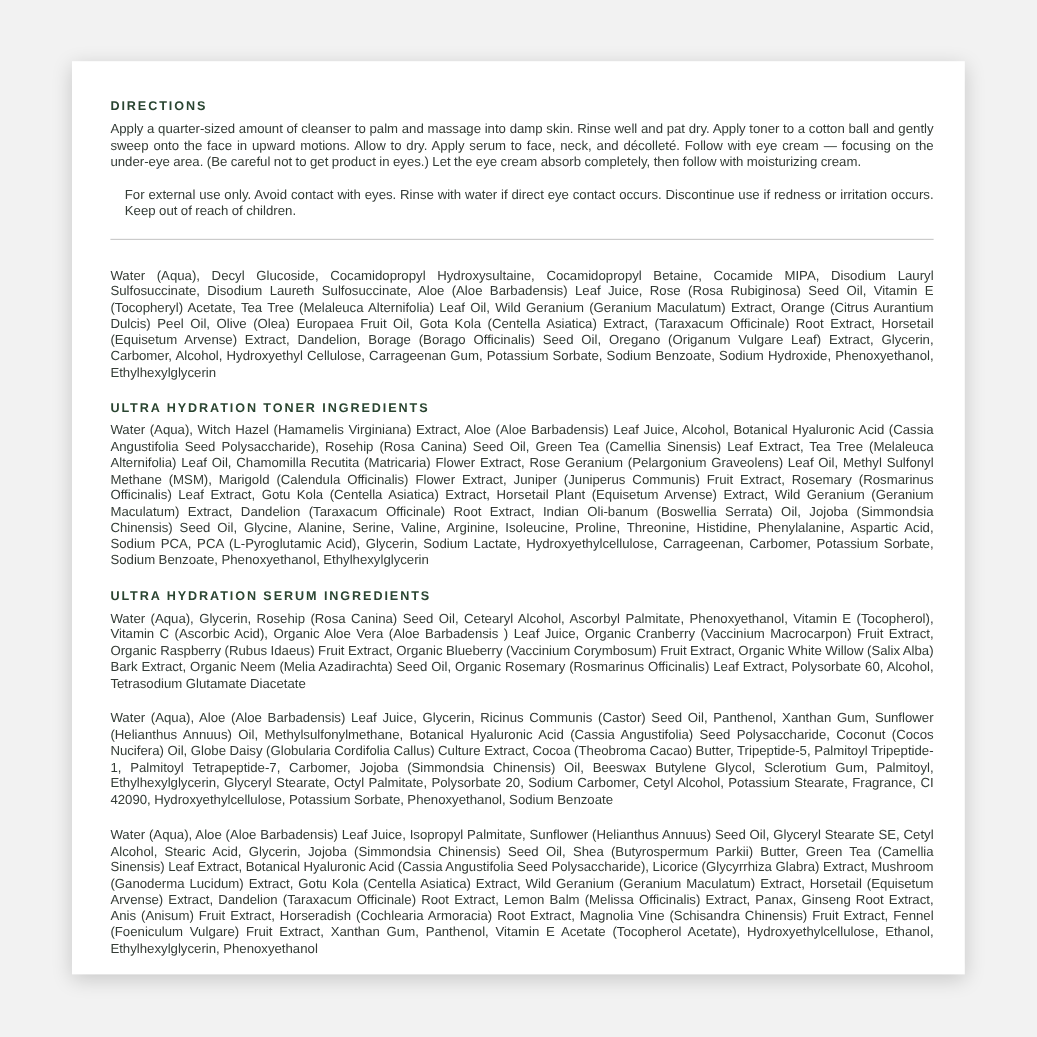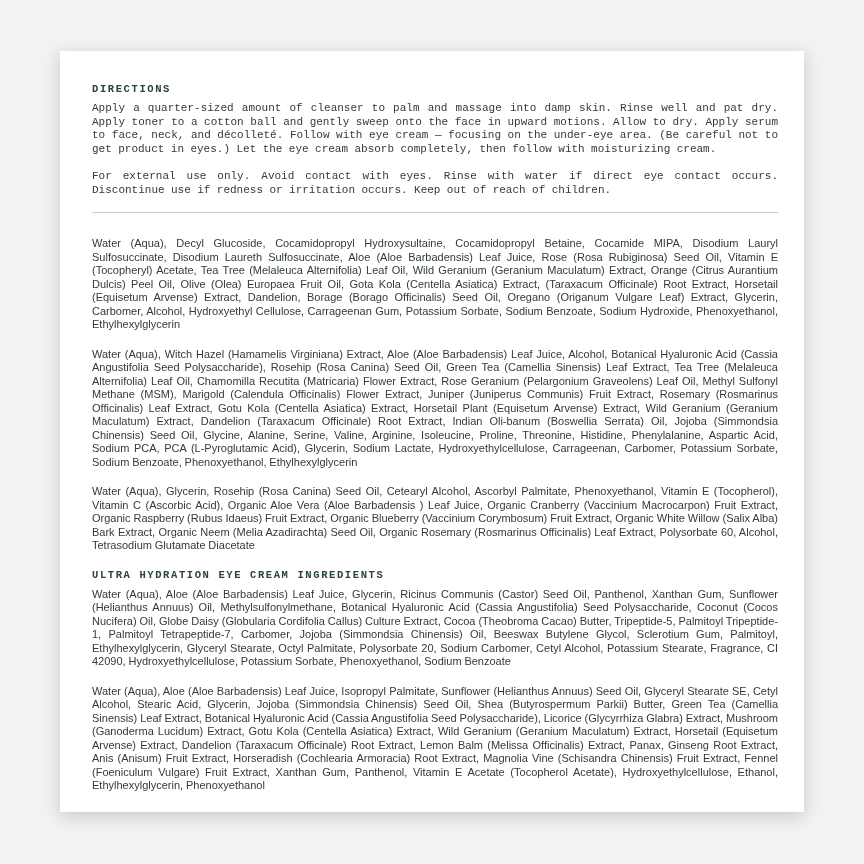--- a/index.html
+++ b/index.html
@@ -22,34 +22,33 @@
     box-shadow: 0 4px 16px rgba(0,0,0,0.18);
     padding: 32px 26px 14px 32px;
   }
   .sec-heading {
     margin: 0 0 7px 0;
     font-size: 10.5px;
     font-weight: 700;
     letter-spacing: 1.6px;
     color: #2a4531;
     text-transform: uppercase;
-    font-family: Liberation Mono, monospace;
   }
   .body-text {
     margin: 0;
     font-size: 11px;
     line-height: 13.5px;
     color: #333b35;
     text-align: justify;
     hyphens: auto;
     -webkit-hyphens: auto;
     word-spacing: -0.2px;
   }
-  .directions-block .body-text { margin-bottom: 14px; font-family: Liberation Mono, monospace; }
-  .directions-block .body-text:last-child { margin-bottom: 0; }
+  .directions-block .body-text { margin-bottom: 14px; }
+  .directions-block .body-text:last-child { margin-bottom: 0; margin-left: 12px; }
   .divider {
     border: none;
     border-top: 1px solid #cbcbcb;
     margin: 15px 0 24px 0;
   }
   .ingredient-section { margin-bottom: 16px; }
   .ingredient-section:last-child { margin-bottom: 0; }
 </style>
 </head>
 <body>
@@ -62,29 +61,30 @@
     <p class="body-text">For external use only. Avoid contact with eyes. Rinse with water if direct eye contact occurs. Discontinue use if redness or irritation occurs. Keep out of reach of children.</p>
   </section>
 
   <hr class="divider">
 
   <section class="ingredient-section">
     <p class="body-text">Water (Aqua), Decyl Glucoside, Cocamidopropyl Hydroxysultaine, Cocamidopropyl Betaine, Cocamide MIPA, Disodium Lauryl Sulfosuccinate, Disodium Laureth Sulfosuccinate, Aloe (Aloe Barbadensis) Leaf Juice, Rose (Rosa Rubiginosa) Seed Oil, Vitamin E (Tocopheryl) Acetate, Tea Tree (Melaleuca Alternifolia) Leaf Oil, Wild Geranium (Geranium Maculatum) Extract, Orange (Citrus Aurantium Dulcis) Peel Oil, Olive (Olea) Europaea Fruit Oil, Gota Kola (Centella Asiatica) Extract, (Taraxacum Officinale) Root Extract, Horsetail (Equisetum Arvense) Extract, Dandelion, Borage (Borago Officinalis) Seed Oil, Oregano (Origanum Vulgare Leaf) Extract, Glycerin, Carbomer, Alcohol, Hydroxyethyl Cellulose, Carrageenan Gum, Potassium Sorbate, Sodium Benzoate, Sodium Hydroxide, Phenoxyethanol, Ethylhexylglycerin</p>
   </section>
 
   <section class="ingredient-section">
+    <h2 class="sec-heading">ULTRA HYDRATION TONER INGREDIENTS</h2>
     <p class="body-text">Water (Aqua), Witch Hazel (Hamamelis Virginiana) Extract, Aloe (Aloe Barbadensis) Leaf Juice, Alcohol, Botanical Hyaluronic Acid (Cassia Angustifolia Seed Polysaccharide), Rosehip (Rosa Canina) Seed Oil, Green Tea (Camellia Sinensis) Leaf Extract, Tea Tree (Melaleuca Alternifolia) Leaf Oil, Chamomilla Recutita (Matricaria) Flower Extract, Rose Geranium (Pelargonium Graveolens) Leaf Oil, Methyl Sulfonyl Methane (MSM), Marigold (Calendula Officinalis) Flower Extract, Juniper (Juniperus Communis) Fruit Extract, Rosemary (Rosmarinus Officinalis) Leaf Extract, Gotu Kola (Centella Asiatica) Extract, Horsetail Plant (Equisetum Arvense) Extract, Wild Geranium (Geranium Maculatum) Extract, Dandelion (Taraxacum Officinale) Root Extract, Indian Oli-banum (Boswellia Serrata) Oil, Jojoba (Simmondsia Chinensis) Seed Oil, Glycine, Alanine, Serine, Valine, Arginine, Isoleucine, Proline, Threonine, Histidine, Phenylalanine, Aspartic Acid, Sodium PCA, PCA (L-Pyroglutamic Acid), Glycerin, Sodium Lactate, Hydroxyethylcellulose, Carrageenan, Carbomer, Potassium Sorbate, Sodium Benzoate, Phenoxyethanol, Ethylhexylglycerin</p>
   </section>
 
   <section class="ingredient-section">
+    <h2 class="sec-heading">ULTRA HYDRATION SERUM INGREDIENTS</h2>
     <p class="body-text">Water (Aqua), Glycerin, Rosehip (Rosa Canina) Seed Oil, Cetearyl Alcohol, Ascorbyl Palmitate, Phenoxyethanol, Vitamin E (Tocopherol), Vitamin C (Ascorbic Acid), Organic Aloe Vera (Aloe Barbadensis ) Leaf Juice, Organic Cranberry (Vaccinium Macrocarpon) Fruit Extract, Organic Raspberry (Rubus Idaeus) Fruit Extract, Organic Blueberry (Vaccinium Corymbosum) Fruit Extract, Organic White Willow (Salix Alba) Bark Extract, Organic Neem (Melia Azadirachta) Seed Oil, Organic Rosemary (Rosmarinus Officinalis) Leaf Extract, Polysorbate 60, Alcohol, Tetrasodium Glutamate Diacetate</p>
   </section>
 
   <section class="ingredient-section">
-    <h2 class="sec-heading">ULTRA HYDRATION EYE CREAM INGREDIENTS</h2>
     <p class="body-text">Water (Aqua), Aloe (Aloe Barbadensis) Leaf Juice, Glycerin, Ricinus Communis (Castor) Seed Oil, Panthenol, Xanthan Gum, Sunflower (Helianthus Annuus) Oil, Methylsulfonylmethane, Botanical Hyaluronic Acid (Cassia Angustifolia) Seed Polysaccharide, Coconut (Cocos Nucifera) Oil, Globe Daisy (Globularia Cordifolia Callus) Culture Extract, Cocoa (Theobroma Cacao) Butter, Tripeptide-5, Palmitoyl Tripeptide-1, Palmitoyl Tetrapeptide-7, Carbomer, Jojoba (Simmondsia Chinensis) Oil, Beeswax Butylene Glycol, Sclerotium Gum, Palmitoyl, Ethylhexylglycerin, Glyceryl Stearate, Octyl Palmitate, Polysorbate 20, Sodium Carbomer, Cetyl Alcohol, Potassium Stearate, Fragrance, CI 42090, Hydroxyethylcellulose, Potassium Sorbate, Phenoxyethanol, Sodium Benzoate</p>
   </section>
 
   <section class="ingredient-section">
     <p class="body-text">Water (Aqua), Aloe (Aloe Barbadensis) Leaf Juice, Isopropyl Palmitate, Sunflower (Helianthus Annuus) Seed Oil, Glyceryl Stearate SE, Cetyl Alcohol, Stearic Acid, Glycerin, Jojoba (Simmondsia Chinensis) Seed Oil, Shea (Butyrospermum Parkii) Butter, Green Tea (Camellia Sinensis) Leaf Extract, Botanical Hyaluronic Acid (Cassia Angustifolia Seed Polysaccharide), Licorice (Glycyrrhiza Glabra) Extract, Mushroom (Ganoderma Lucidum) Extract, Gotu Kola (Centella Asiatica) Extract, Wild Geranium (Geranium Maculatum) Extract, Horsetail (Equisetum Arvense) Extract, Dandelion (Taraxacum Officinale) Root Extract, Lemon Balm (Melissa Officinalis) Extract, Panax, Ginseng Root Extract, Anis (Anisum) Fruit Extract, Horseradish (Cochlearia Armoracia) Root Extract, Magnolia Vine (Schisandra Chinensis) Fruit Extract, Fennel (Foeniculum Vulgare) Fruit Extract, Xanthan Gum, Panthenol, Vitamin E Acetate (Tocopherol Acetate), Hydroxyethylcellulose, Ethanol, Ethylhexylglycerin, Phenoxyethanol</p>
   </section>
 
 </div>
 
 </body></html>

